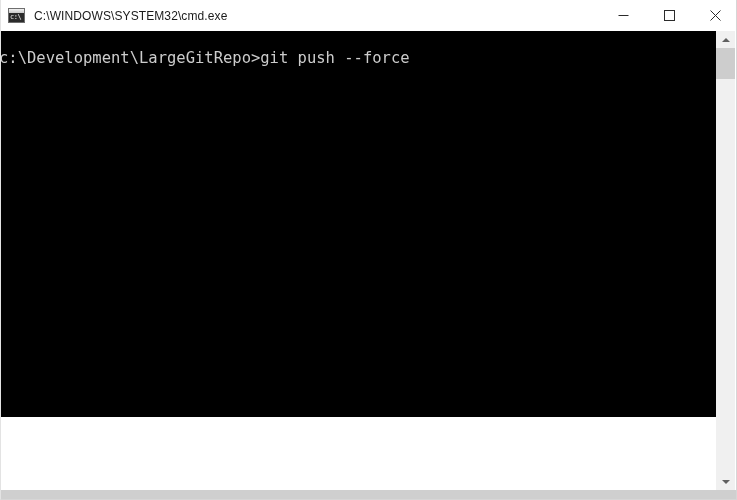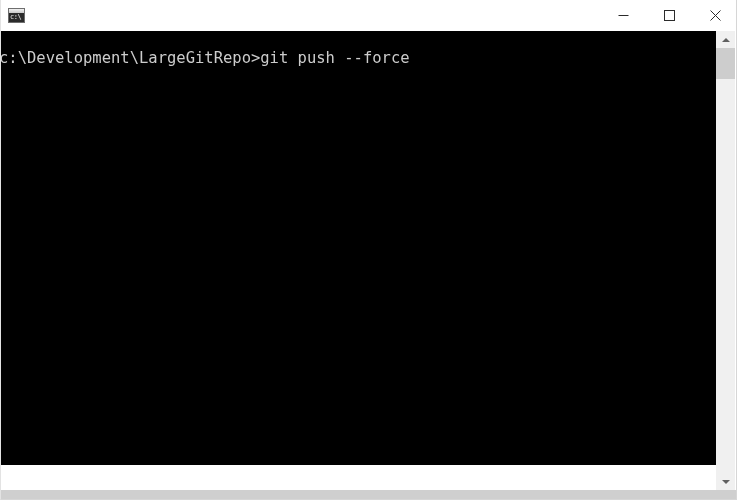--- a/index.html
+++ b/index.html
@@ -96,21 +96,21 @@
   }
   .cap-btn svg { display: block; }
   .cap-btn .glyph-line { stroke: #2b2b2b; stroke-width: 1; }
 
   
   .console {
     position: absolute;
     left: 0;
     top: 31px;
     width: 716px;
-    height: 434px;
+    height: 386px;
     background: #000000;
     overflow: hidden;
   }
   .console-line {
     position: absolute;
     left: -2px;
     top: 18px;
     font-family: "DejaVu Sans Mono", monospace;
     font-size: 15.5px;
     line-height: 19px;
@@ -182,20 +182,21 @@
 </head>
 <body>
 
 <div class="window">
 
   <div class="titlebar">
     <div class="app-icon">
       <div class="ic-bar"></div>
       <div class="ic-text">c:\</div>
     </div>
+    <div class="title-text">C:\WINDOWS\SYSTEM32\cmd.exe</div>
 
     <div class="caption-buttons">
       <button class="cap-btn">
         <svg width="11" height="11" viewBox="0 0 11 11">
           <line class="glyph-line" x1="0.5" y1="5.5" x2="10.5" y2="5.5"></line>
         </svg>
       </button>
       <button class="cap-btn">
         <svg width="11" height="11" viewBox="0 0 11 11">
           <rect class="glyph-line" x="0.5" y="0.5" width="10" height="10" fill="none"></rect>

